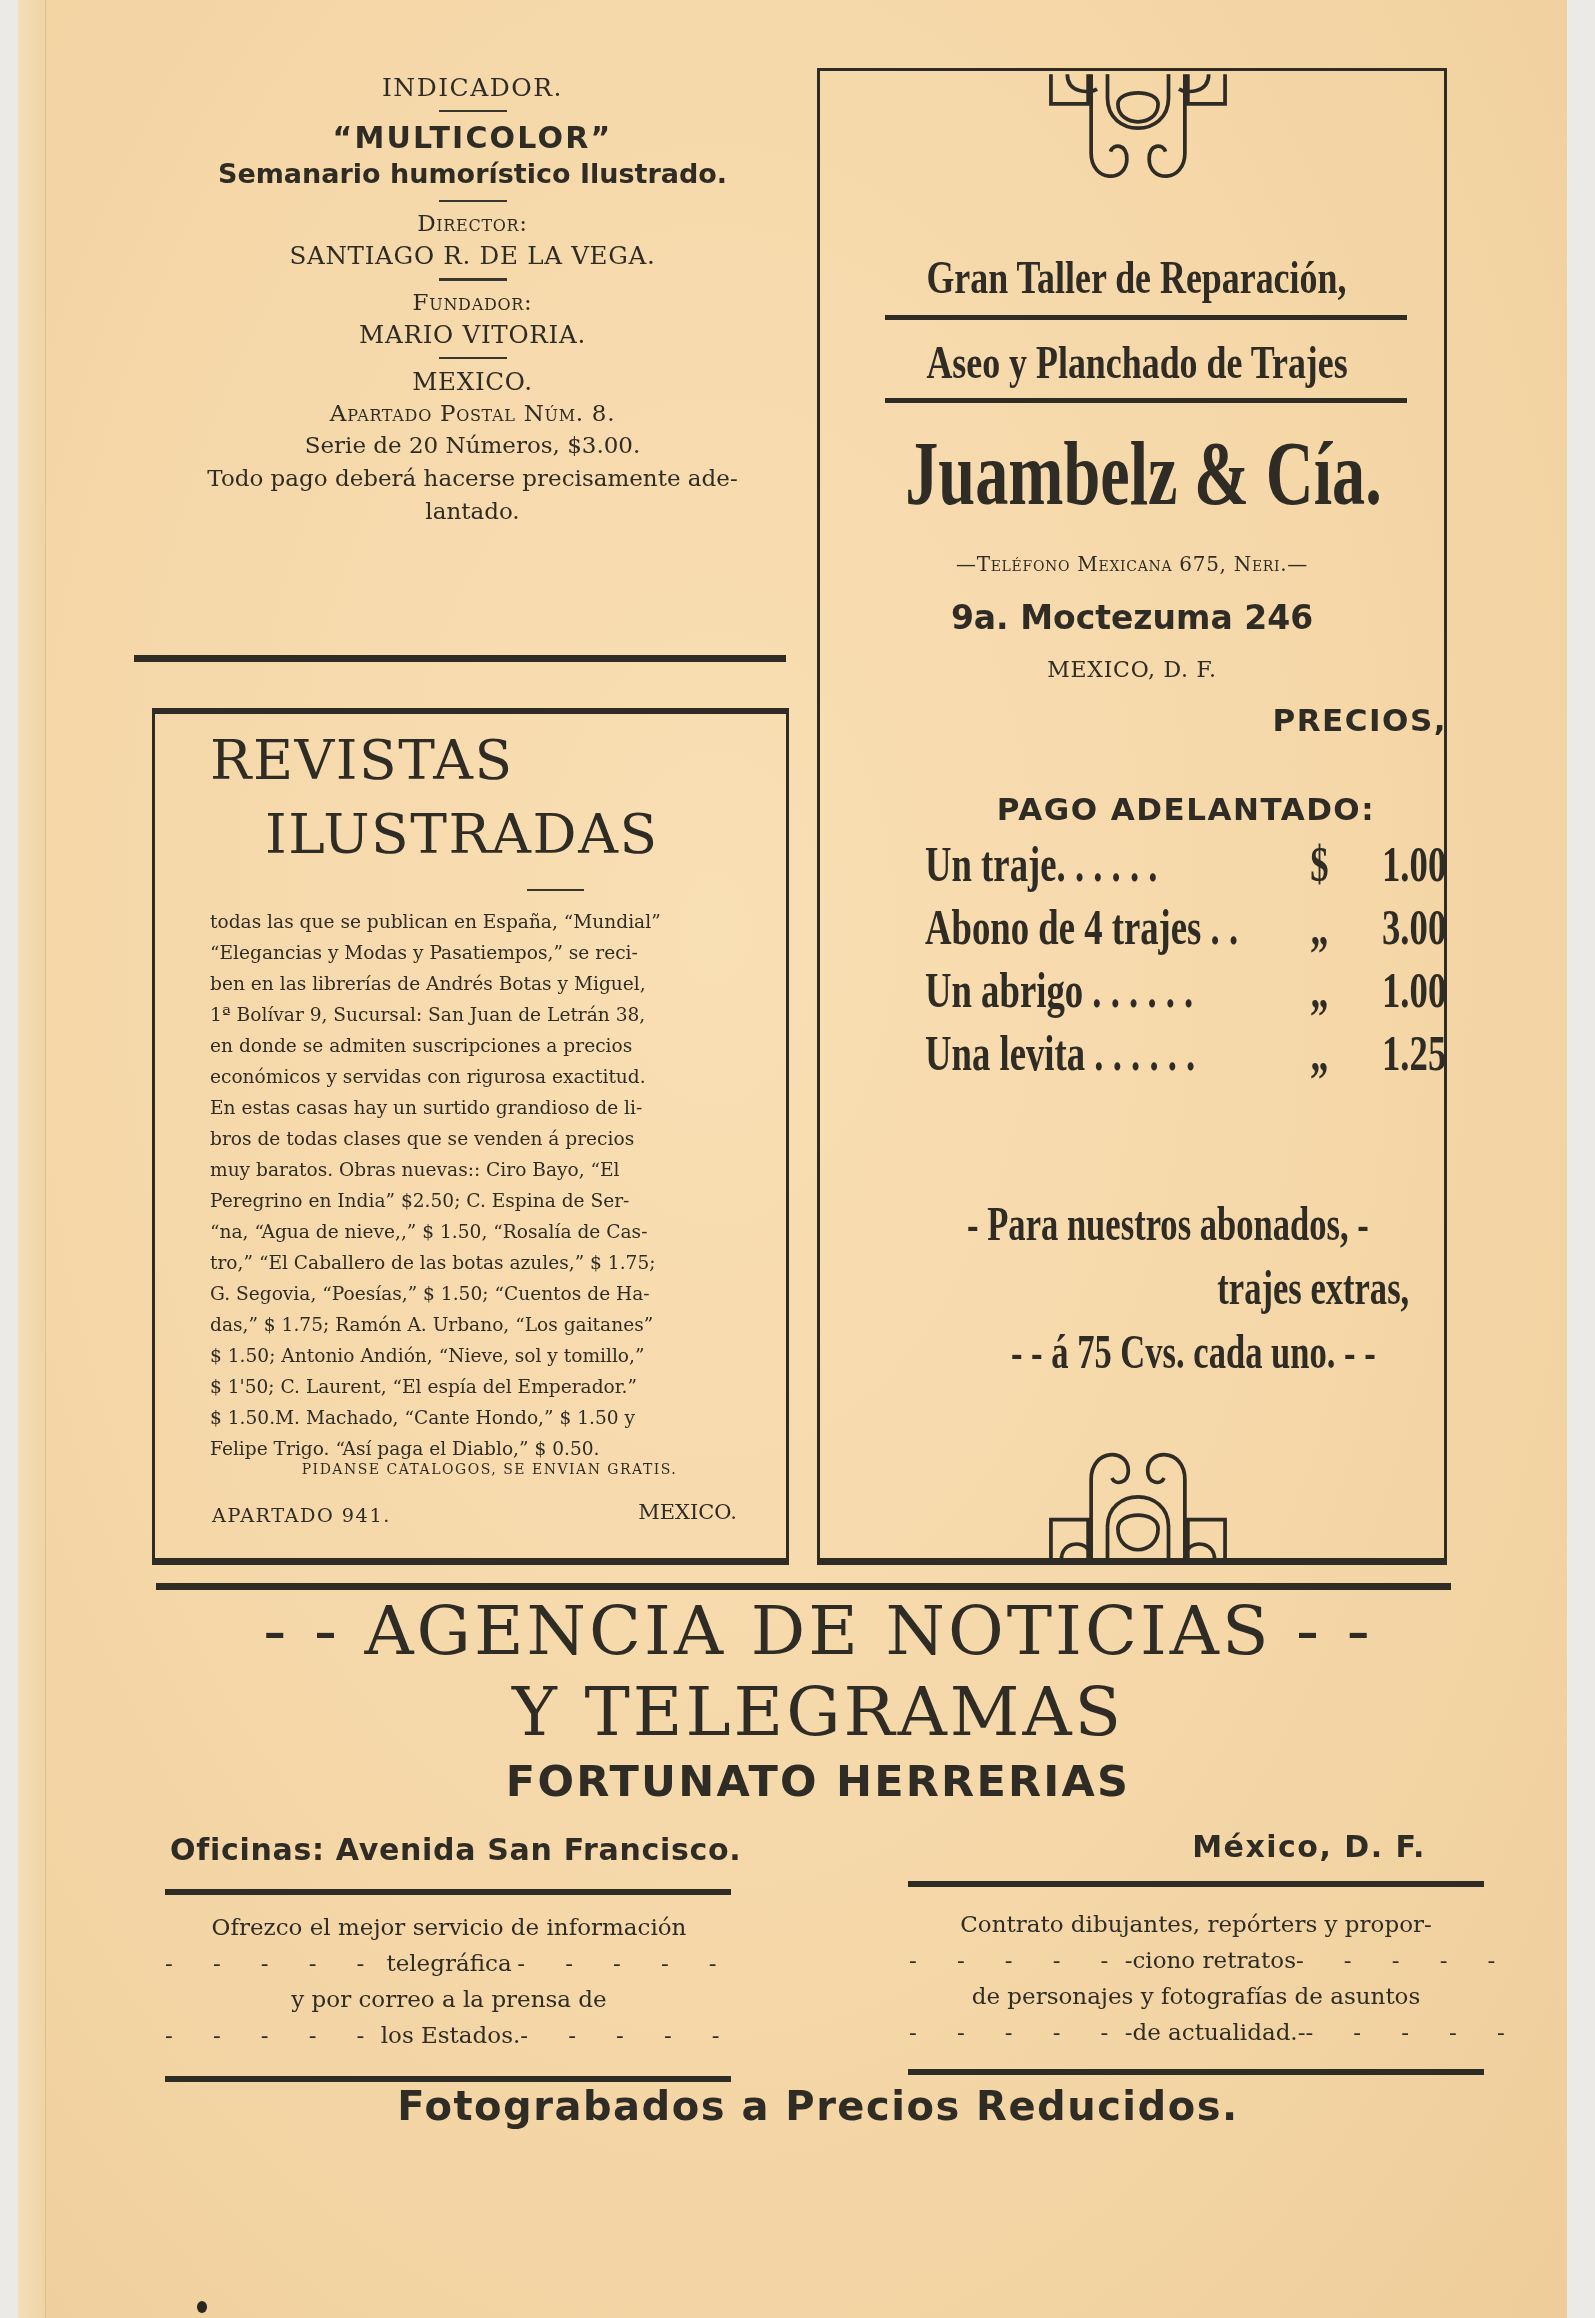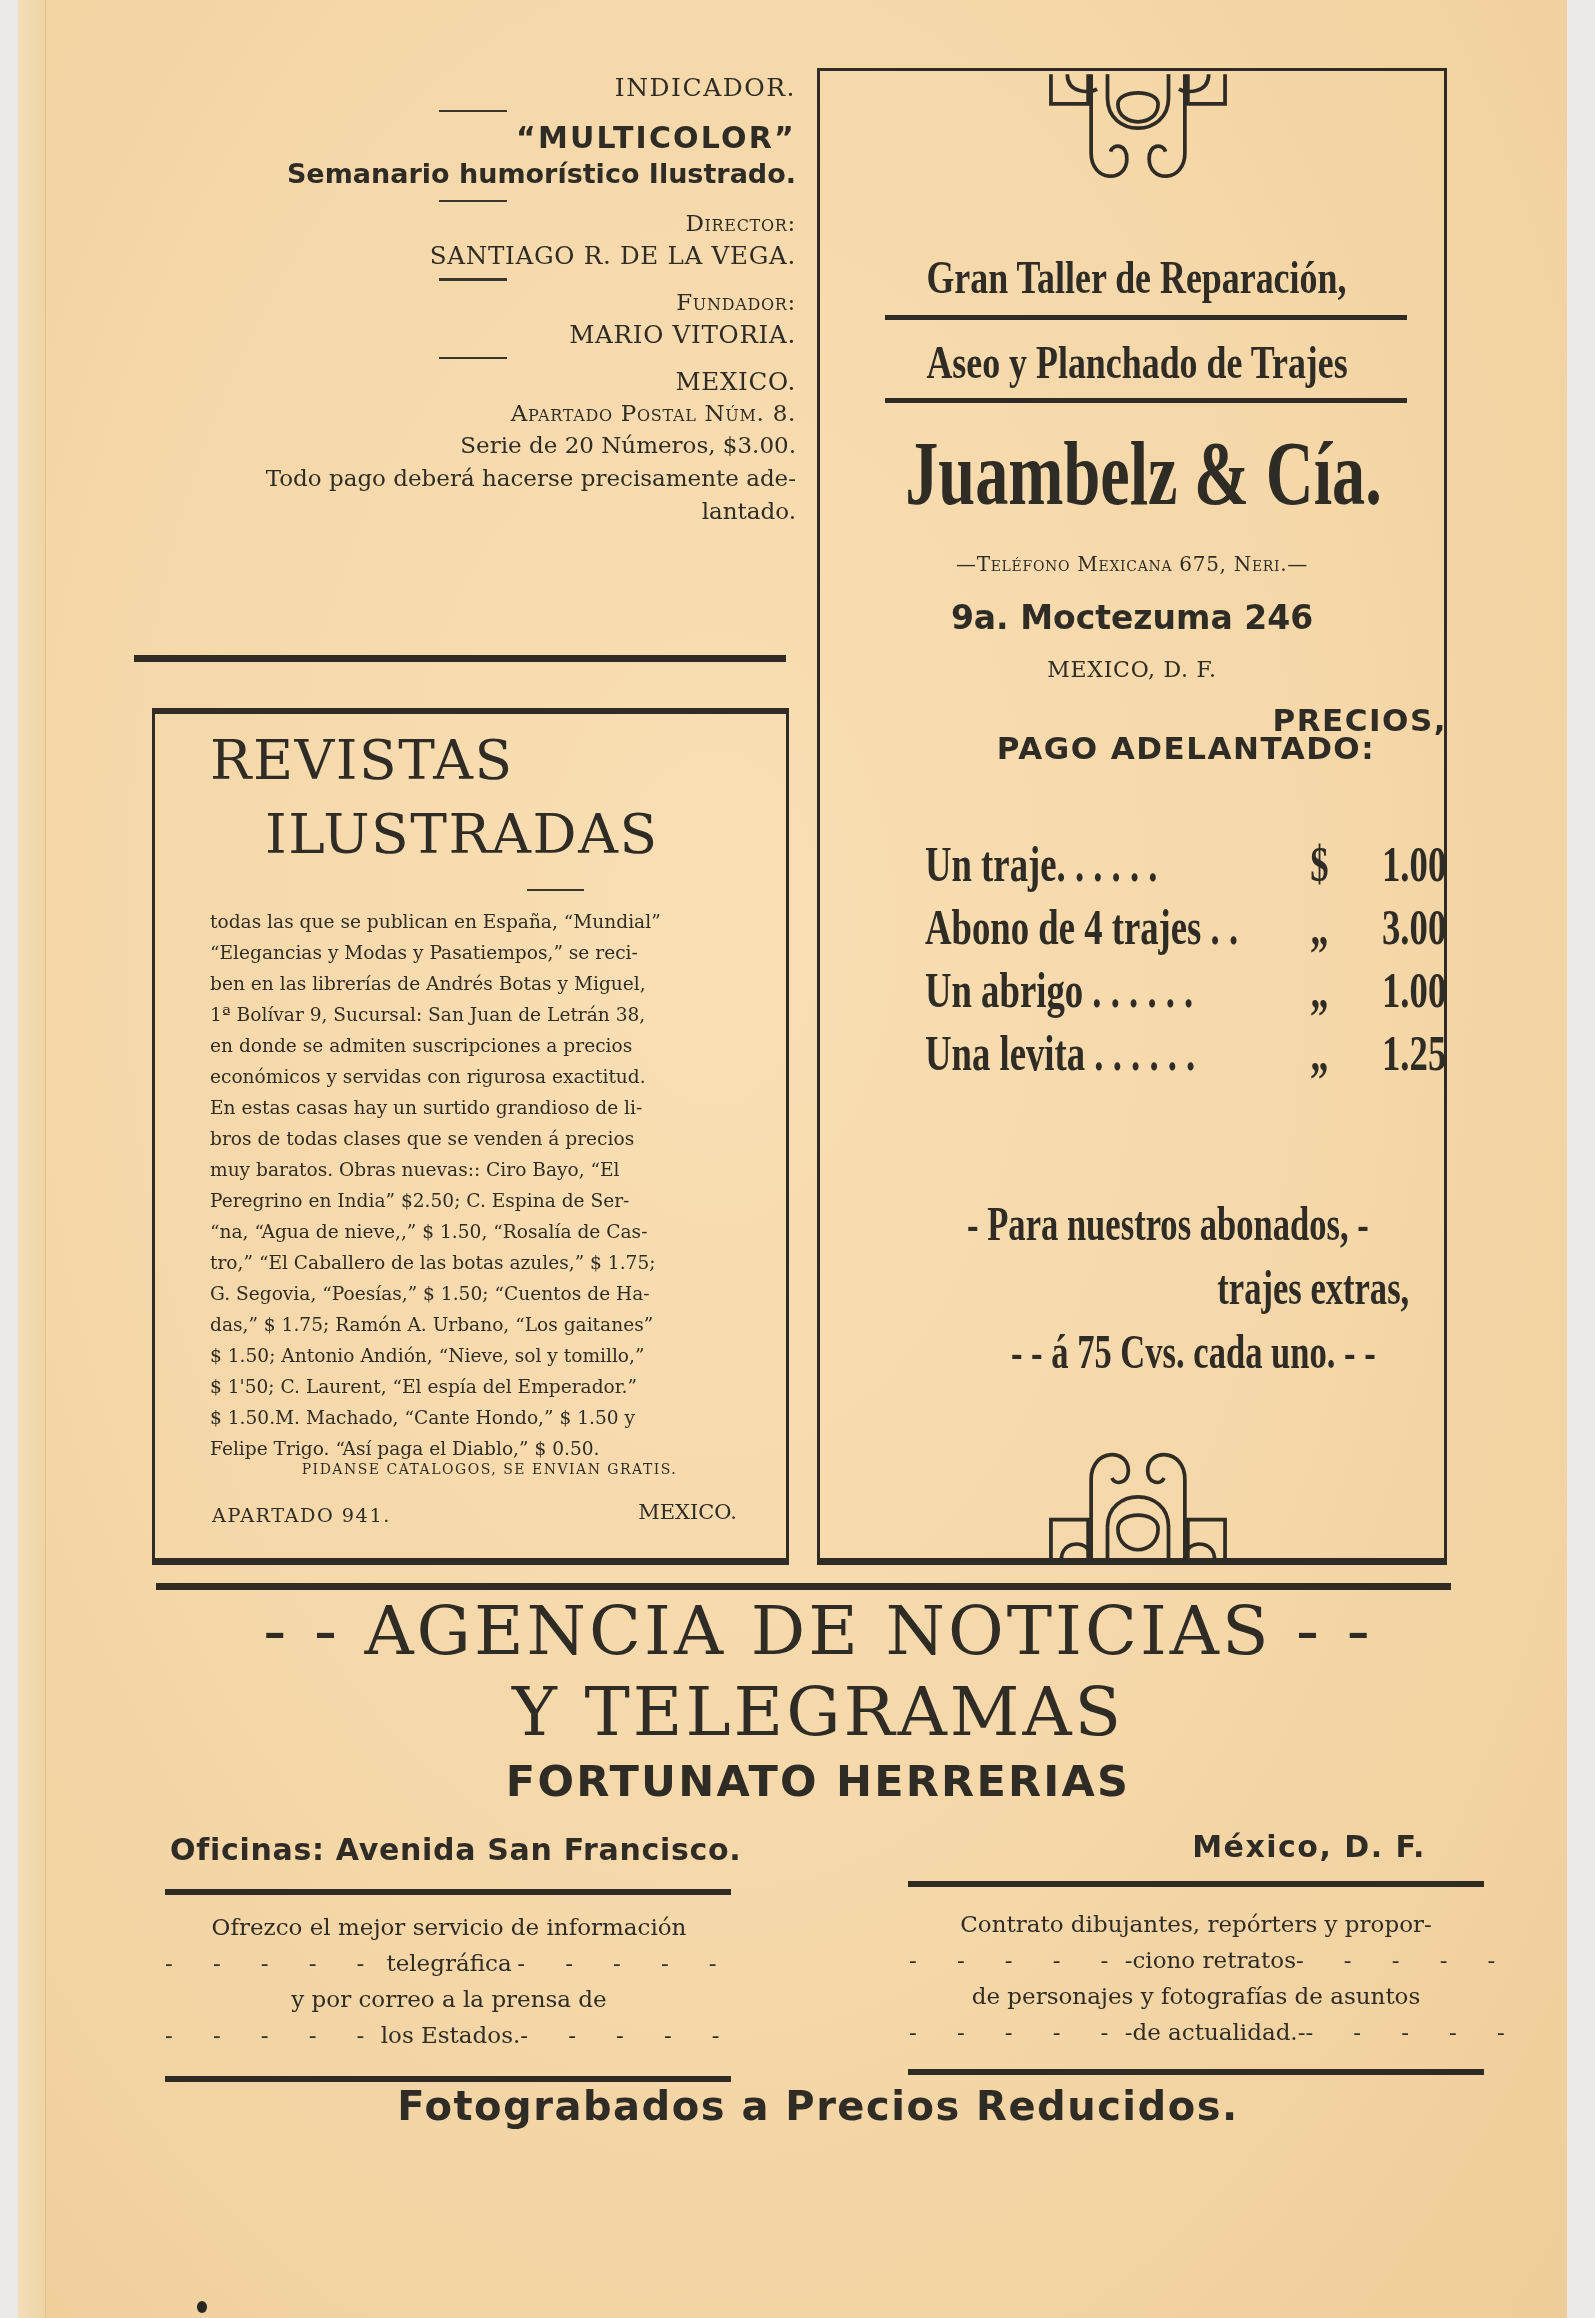--- a/index.html
+++ b/index.html
@@ -12,21 +12,21 @@
   .page {
     position: absolute; left: 18px; top: 0; width: 1549px; height: 2319px;
     background: radial-gradient(ellipse at 45% 40%, #f9dfb4 0%, #f5d7a8 55%, #eecd9a 100%);
   }
   .page-edge-left {
     position: absolute; left: 0; top: 0; width: 27px; height: 2319px;
     background: linear-gradient(90deg, #f3dfbb 0%, #efd4a4 100%);
     border-right: 1.5px solid #dfc08c;
   }
   .abs { position: absolute; }
-  .center { text-align: right; }
+  .center { text-align: center; }
   .rule { position: absolute; background: #2f2c25; }
   .short-rule { width: 68px; height: 2.2px; background: #3a362d; margin: 6px auto; }
 
   
   .indicador { left: 131px; top: 71px; width: 647px; }
   .ind-label { font-size: 25px; letter-spacing: 1.5px; line-height: 33px; }
   .ind-title { font-family: "DejaVu Sans", sans-serif; font-weight: bold; font-size: 30px; letter-spacing: 2.2px; line-height: 39px; }
   .ind-sub { font-family: "DejaVu Sans", sans-serif; font-weight: bold; font-size: 27px; line-height: 34px; }
   .ind-smallcaps { font-size: 23px; font-variant: small-caps; letter-spacing: 0.7px; line-height: 31px; }
   .ind-name { font-size: 24.6px; letter-spacing: 0.7px; line-height: 33px; }
@@ -52,21 +52,21 @@
   .jb-ornament-bottom { position: absolute; left: 228px; top: 1377px; width: 186px; height: 115px; }
   .jb-line1 { position: absolute; left: 51px; width: 531px; top: 183px; text-align: center; font-size: 46px; font-family: "Liberation Serif", serif; transform: scaleX(0.78); font-weight: bold; white-space: nowrap; }
   .jb-rule1 { position: absolute; left: 68px; top: 247px; width: 522px; height: 5.2px; background: #2f2c25; }
   .jb-line2 { position: absolute; left: 51px; width: 531px; top: 268px; text-align: center; font-size: 46px; font-family: "Liberation Serif", serif; transform: scaleX(0.78); font-weight: bold; white-space: nowrap; }
   .jb-rule2 { position: absolute; left: 68px; top: 330px; width: 522px; height: 5.2px; background: #2f2c25; }
   .jb-name { position: absolute; left: 0; width: 630px; top: 353px; text-align: center; font-size: 92px; line-height: 104px; font-family: "Liberation Serif", serif; font-weight: bold; transform: scaleX(0.72); white-space: nowrap; }
   .jb-tel { position: absolute; left: 0; width: 630px; top: 484px; text-align: center; font-size: 20px; font-variant: small-caps; letter-spacing: 0.7px; white-space: nowrap; }
   .jb-addr { position: absolute; left: 0; width: 630px; top: 530px; text-align: center; font-size: 33px; font-family: "DejaVu Sans", sans-serif; font-weight: bold; }
   .jb-city { position: absolute; left: 0; width: 630px; top: 589px; text-align: center; font-size: 22px; letter-spacing: 0.7px; }
   .jb-precios { position: absolute; left: 0; width: 630px; top: 634px; text-align: right; font-size: 31px; font-family: "DejaVu Sans", sans-serif; font-weight: bold; letter-spacing: 1.5px; }
-  .jb-pago { position: absolute; left: 0; width: 738px; top: 662px; text-align: center; font-size: 31px; font-family: "DejaVu Sans", sans-serif; font-weight: bold; letter-spacing: 1.5px; }
+  .jb-pago { position: absolute; left: 0; width: 738px; top: 723px; text-align: center; font-size: 31px; font-family: "DejaVu Sans", sans-serif; font-weight: bold; letter-spacing: 1.5px; }
   .jb-prices { position: absolute; left: 68px; top: 765px; width: 521px; margin-left: 40px; }
   .price-row { position: relative; height: 63px; font-family: "Liberation Serif", serif; font-weight: bold; font-size: 51px; line-height: 63px; }
   .price-row .item { position: absolute; left: 0; transform: scaleX(0.72); transform-origin: left center; white-space: nowrap; }
   .price-row .cur { position: absolute; left: 372px; width: 45px; text-align: center; transform: scaleX(0.72); }
   .price-row .amt { position: absolute; right: 0; transform: scaleX(0.72); transform-origin: right center; }
   .jb-extra { position: absolute; left: 0; width: 630px; text-align: right; font-family: "Liberation Serif", serif; font-weight: bold; font-size: 48px; line-height: 63px; white-space: nowrap; }
   .jb-extra span { display: inline-block; transform: scaleX(0.72); }
 
   
   .ag-title { left: 134px; width: 1332px; top: 1592px; text-align: center; font-size: 68px; letter-spacing: 3px; line-height: 77px; white-space: nowrap; }

